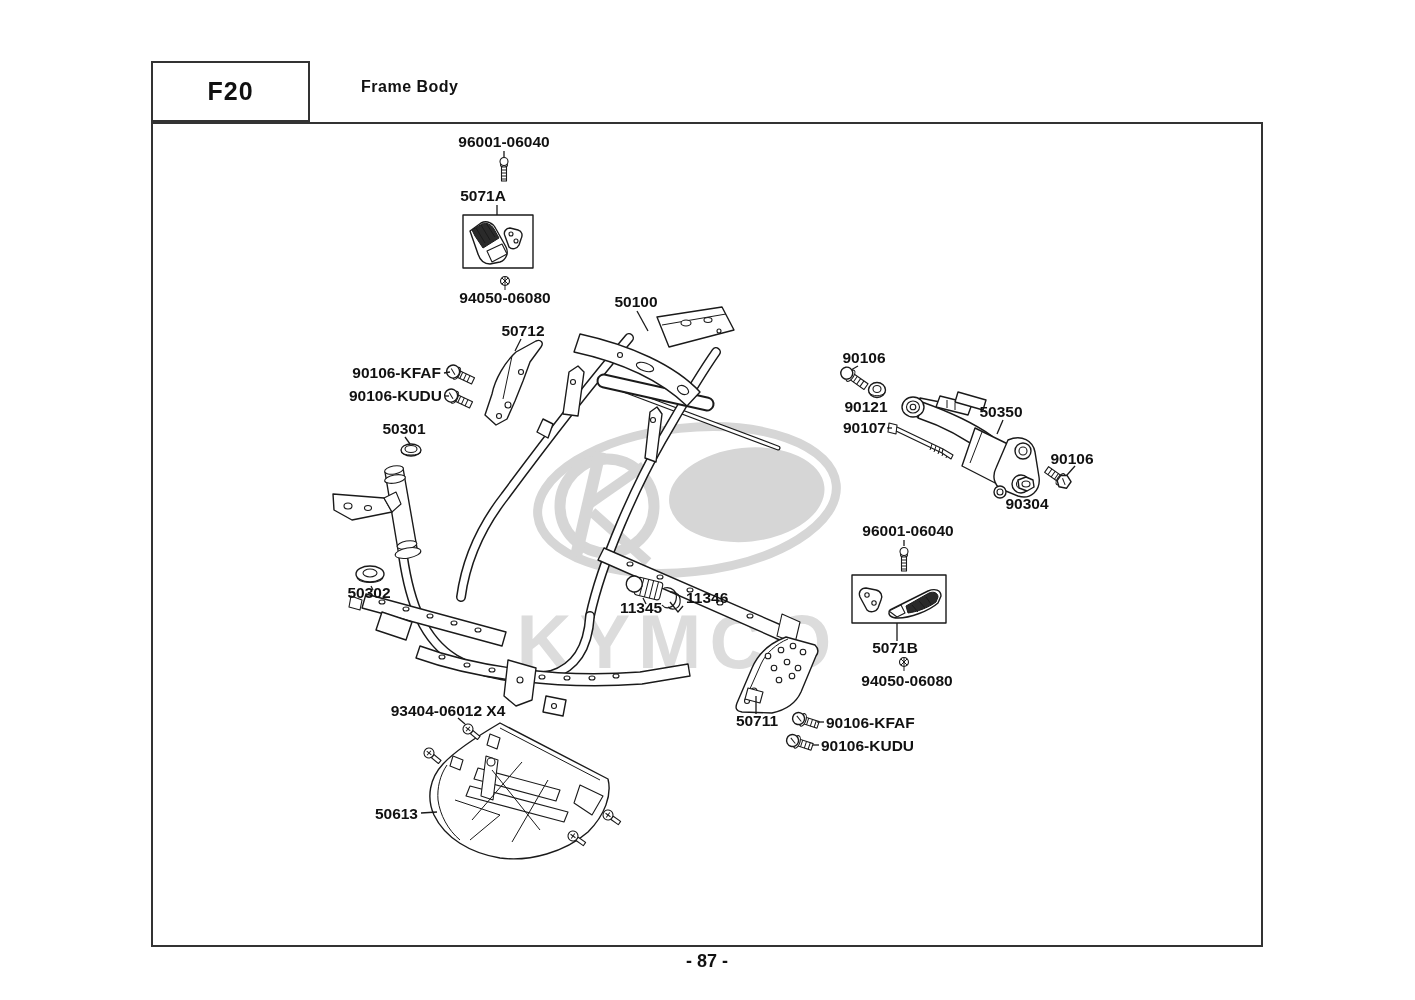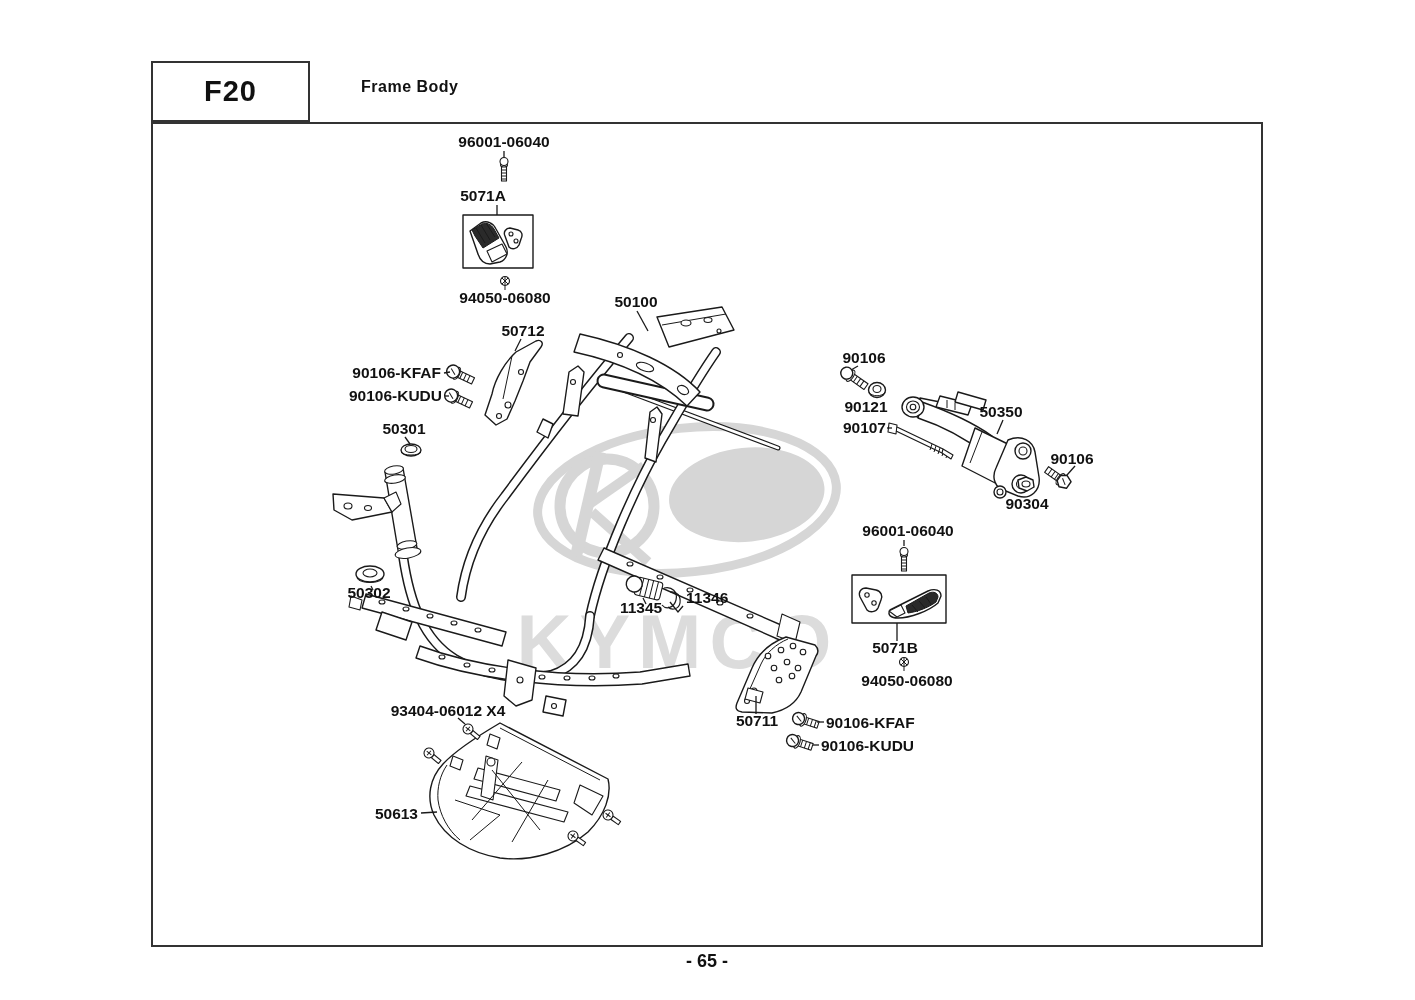--- a/index.html
+++ b/index.html
@@ -1,19 +1,19 @@
 <!DOCTYPE html>
 <html><head>
 <meta charset="utf-8">
 <style>
   html,body{margin:0;padding:0;background:#fff;}
   body{width:1415px;height:1000px;position:relative;font-family:"Liberation Sans",sans-serif;color:#111;overflow:hidden;}
   .hdr-box{position:absolute;left:151px;top:61px;width:159px;height:61px;border:2px solid #333;box-sizing:border-box;
            display:flex;align-items:center;justify-content:center;}
-  .hdr-code{font-size:29px;font-weight:bold;letter-spacing:1px;}
+  .hdr-code{font-size:25px;font-weight:bold;letter-spacing:1px;}
   .hdr-title{position:absolute;left:361px;top:78px;font-size:16px;font-weight:bold;letter-spacing:.5px;}
   .main-box{position:absolute;left:151px;top:122px;width:1112px;height:825px;border:2px solid #333;box-sizing:border-box;background:#fff;}
   .page-num{position:absolute;left:151px;top:951px;width:1112px;text-align:center;font-size:18px;font-weight:bold;}
   svg{position:absolute;left:0;top:0;}
   .lbl{font-family:"Liberation Sans",sans-serif;font-size:15.5px;font-weight:bold;fill:#111;}
   .wm-text{font-family:"Liberation Sans",sans-serif;font-size:76px;font-weight:bold;fill:#dcdcdc;letter-spacing:8px;}
   .wm{stroke:#d6d6d6;fill:none;}
   .wm-fill{fill:#d6d6d6;stroke:none;}
   .t-out{fill:none;stroke:#1a1a1a;stroke-width:10;stroke-linecap:round;stroke-linejoin:round;}
   .t-in{fill:none;stroke:#fff;stroke-width:7;stroke-linecap:round;stroke-linejoin:round;}
@@ -399,13 +399,13 @@
     <text class="lbl" x="641" y="613" text-anchor="middle">11345</text>
     <text class="lbl" x="686" y="603" text-anchor="start">11346</text>
     <text class="lbl" x="448" y="716" text-anchor="middle">93404-06012 X4</text>
     <text class="lbl" x="757" y="726" text-anchor="middle">50711</text>
     <text class="lbl" x="826" y="728" text-anchor="start">90106-KFAF</text>
     <text class="lbl" x="821" y="751" text-anchor="start">90106-KUDU</text>
     <text class="lbl" x="418" y="819" text-anchor="end">50613</text>
   </g>
 </svg>
 
-<div class="page-num">- 65 -</div>
+<div class="page-num">- 87 -</div>
 
 </body></html>

